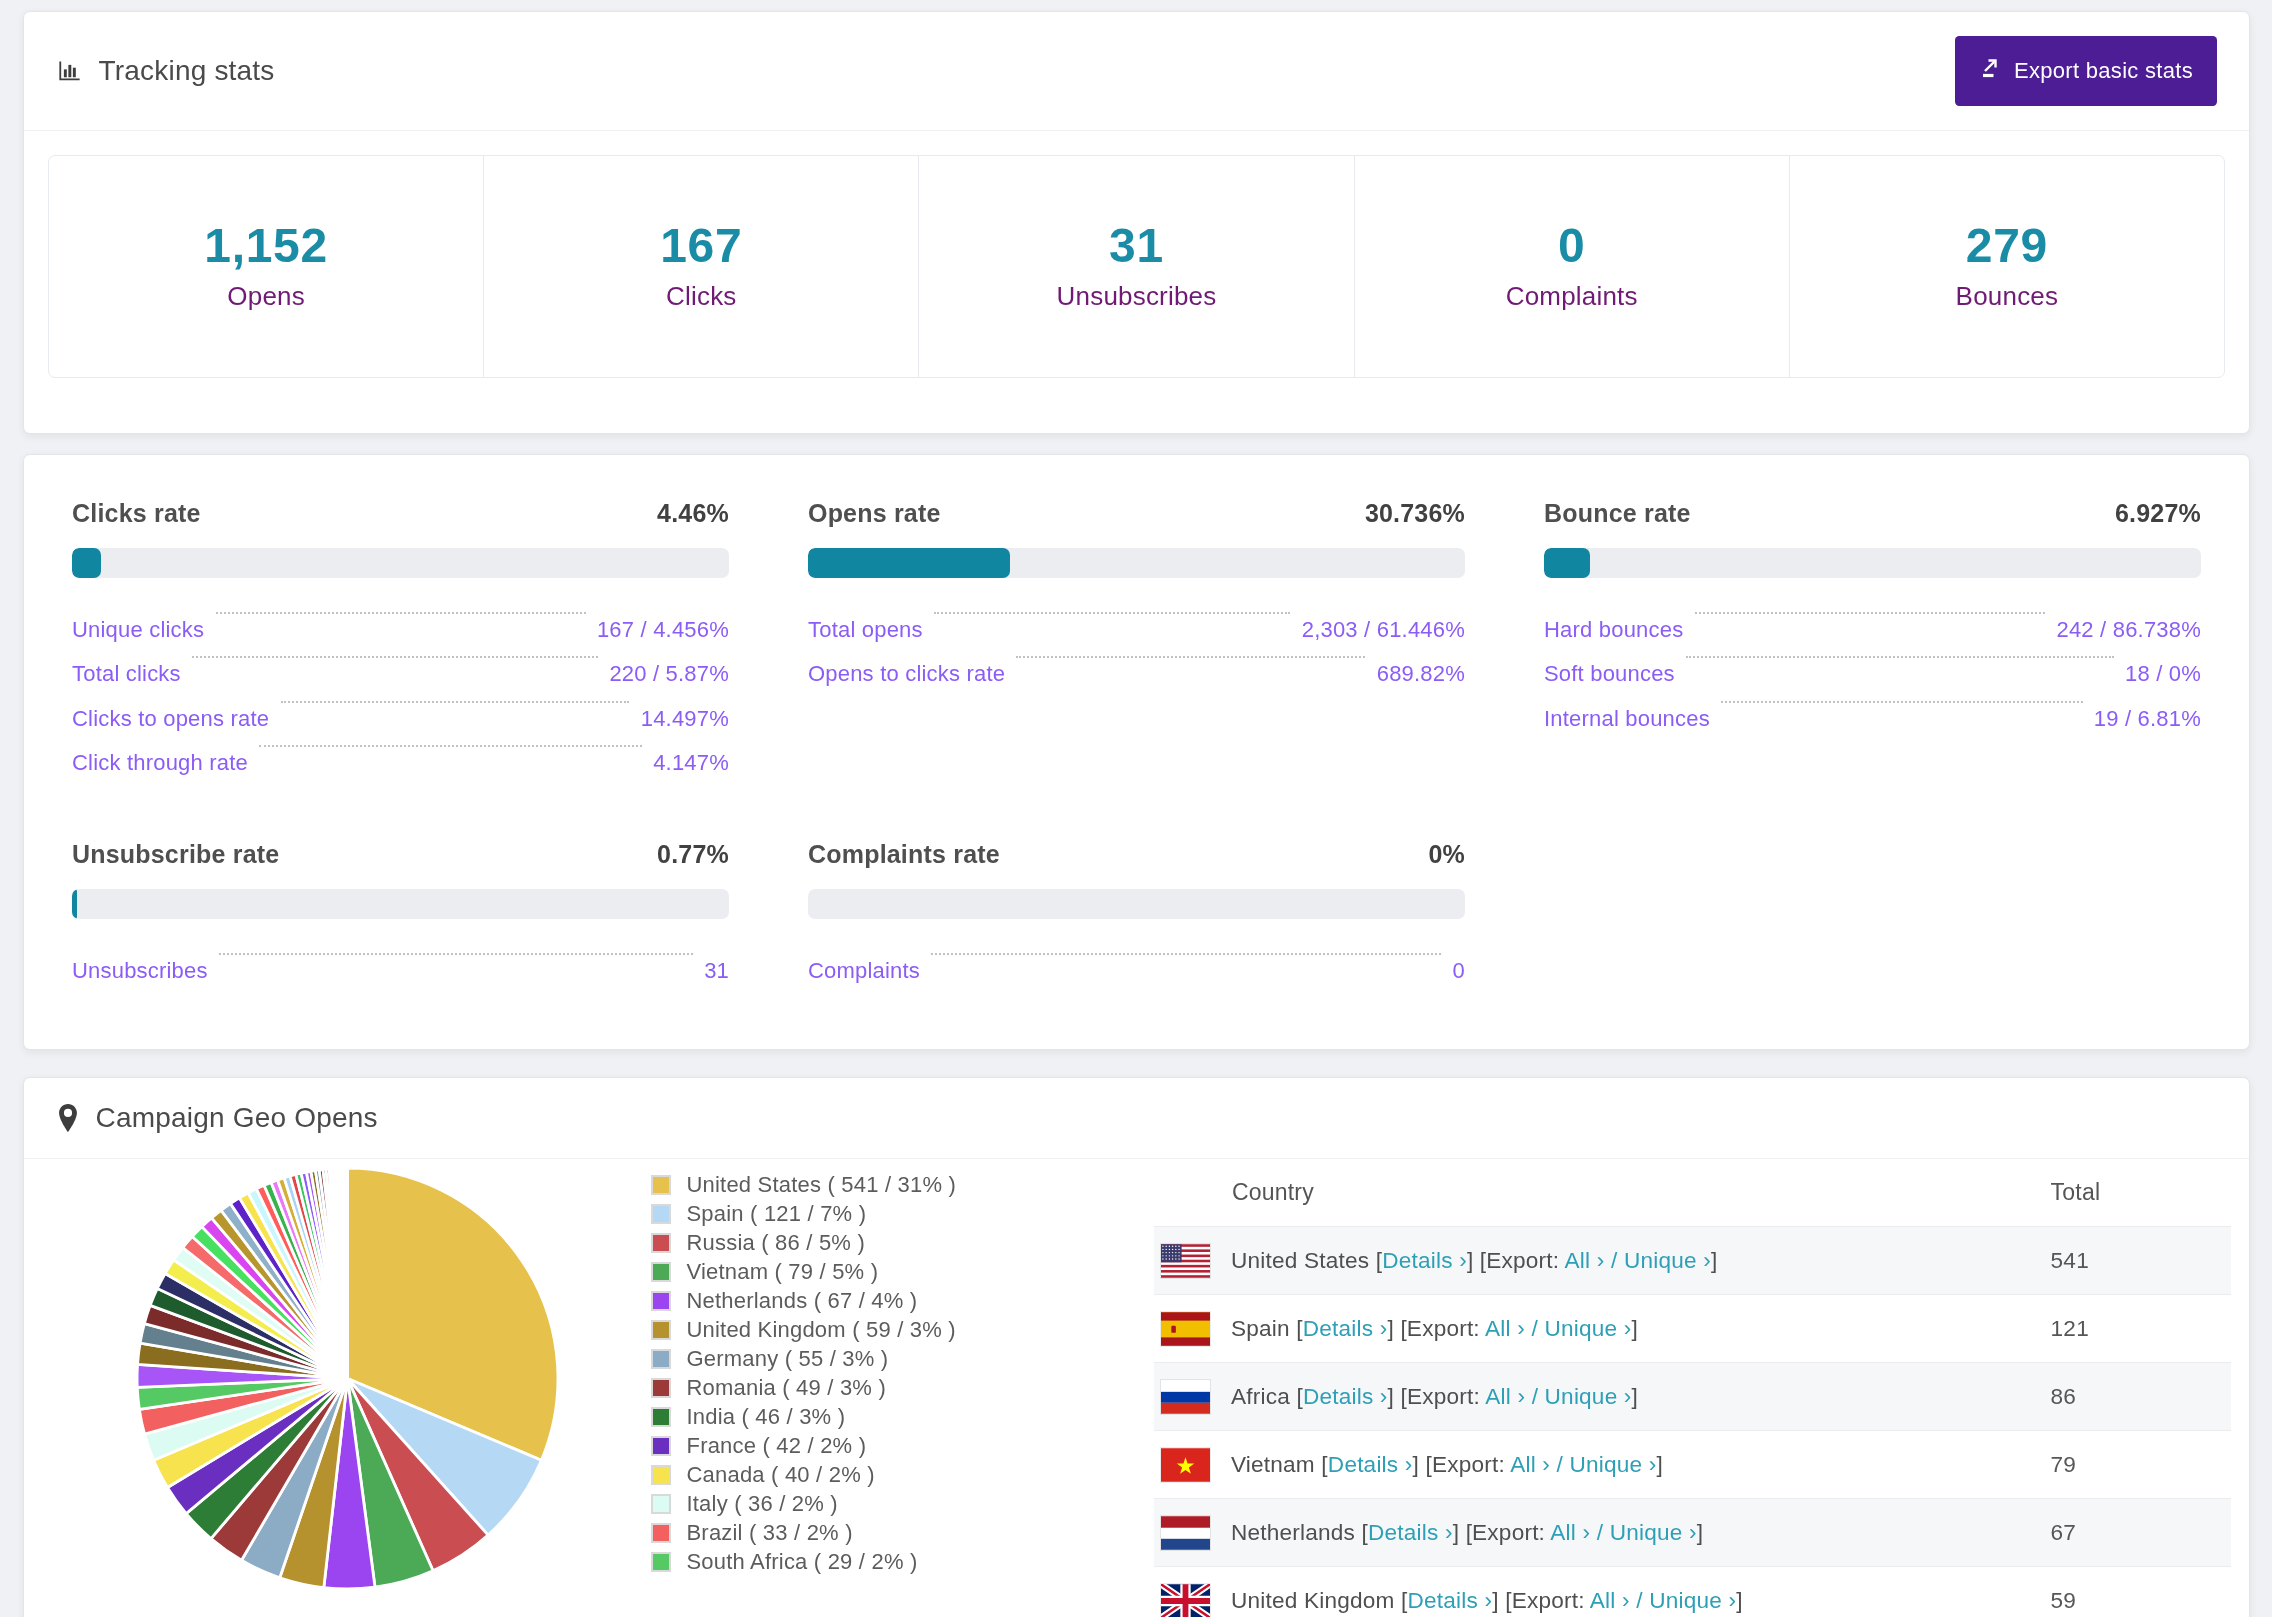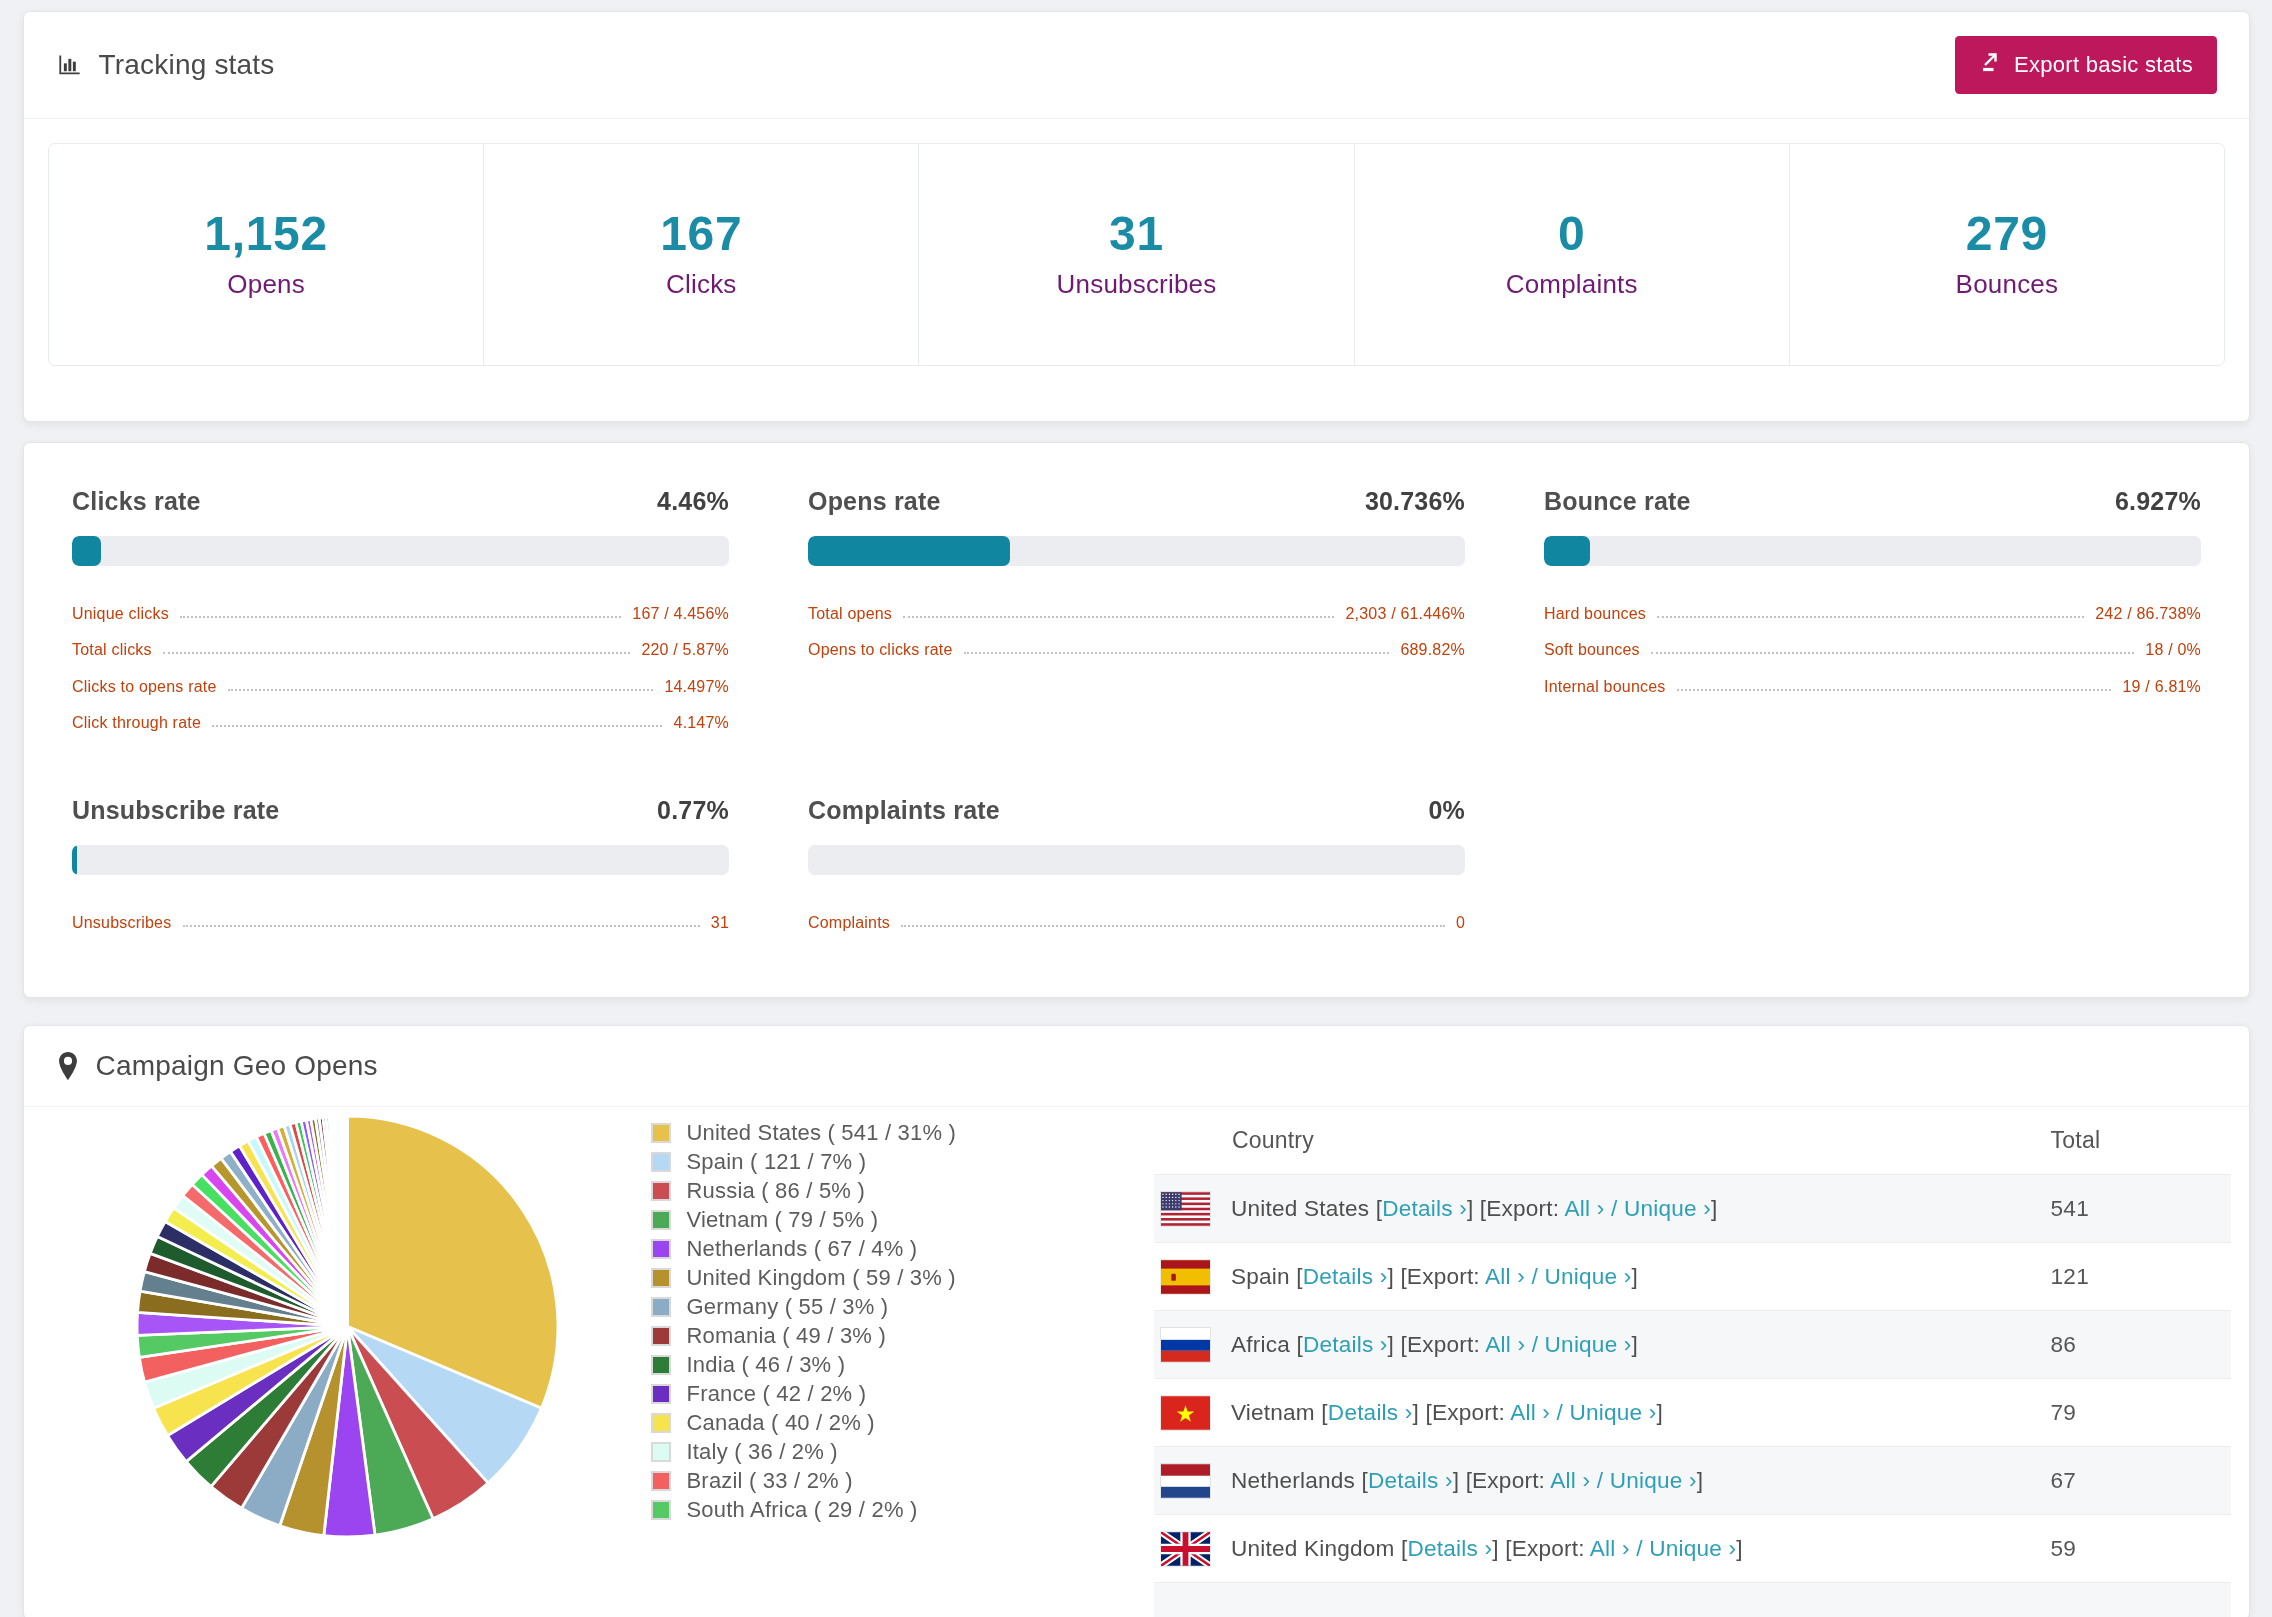--- a/index.html
+++ b/index.html
@@ -34,25 +34,25 @@
     color: #4a4a4a;
   }
   .card-title svg { display: block; }
 
   
   .tracking-card { margin-bottom: 20px; }
   .export-btn {
     display: flex;
     align-items: center;
     gap: 11.3px;
-    background: #be185d;
+    background: #4c1d95;
     color: #ffffff;
     border: none;
     border-radius: 4.2px;
-    padding: 14px 24px;
+    padding: 20px 24px;
     font-size: 22px;
     font-family: inherit;
     letter-spacing: 0.3px;
     cursor: pointer;
   }
   .tracking-body { padding: 24px 24px 55px 24px; }
   .summary-row {
     display: flex;
     border: 0.7px solid #e7eaee;
     border-radius: 7px;
@@ -87,24 +87,24 @@
   .rate-bar {
     height: 30px;
     background: #ecedf0;
     border-radius: 7px;
     overflow: hidden;
     margin-bottom: 30px;
   }
   .rate-bar-fill { height: 100%; background: #1186a0; border-radius: 7px; }
   .rate-row {
     display: flex;
-    align-items: flex-end;
+    align-items: flex-start;
     padding: 9.2px 0;
-    font-size: 16px;
-    color: #c2410c;
+    font-size: 22px;
+    color: #8b5cf6;
   }
   .rate-row .leader {
     flex: 1;
     border-bottom: 2.1px dotted #c2c2c2;
     margin: 0 11.3px;
     transform: translateY(-5px);
   }
 
   
   .geo-body { display: flex; height: 512px; overflow: hidden; padding-right: 18.4px; }

